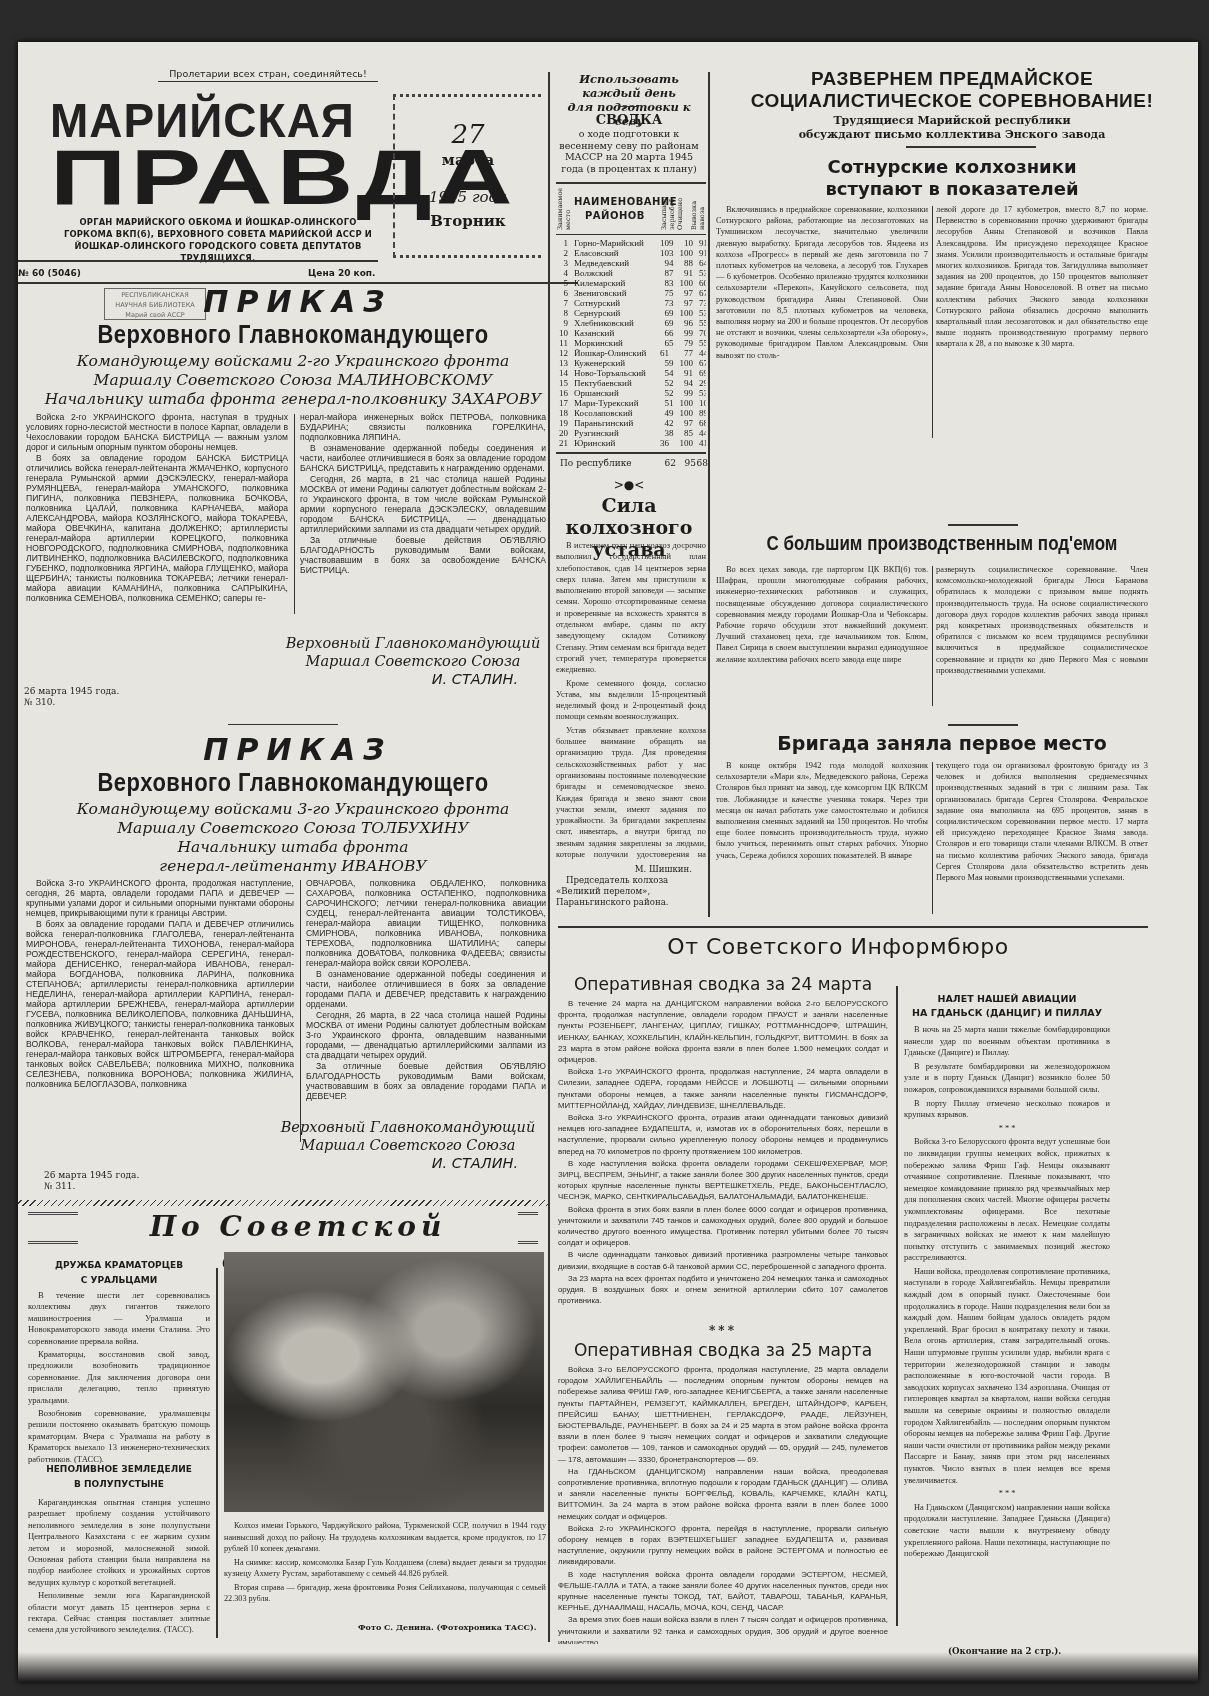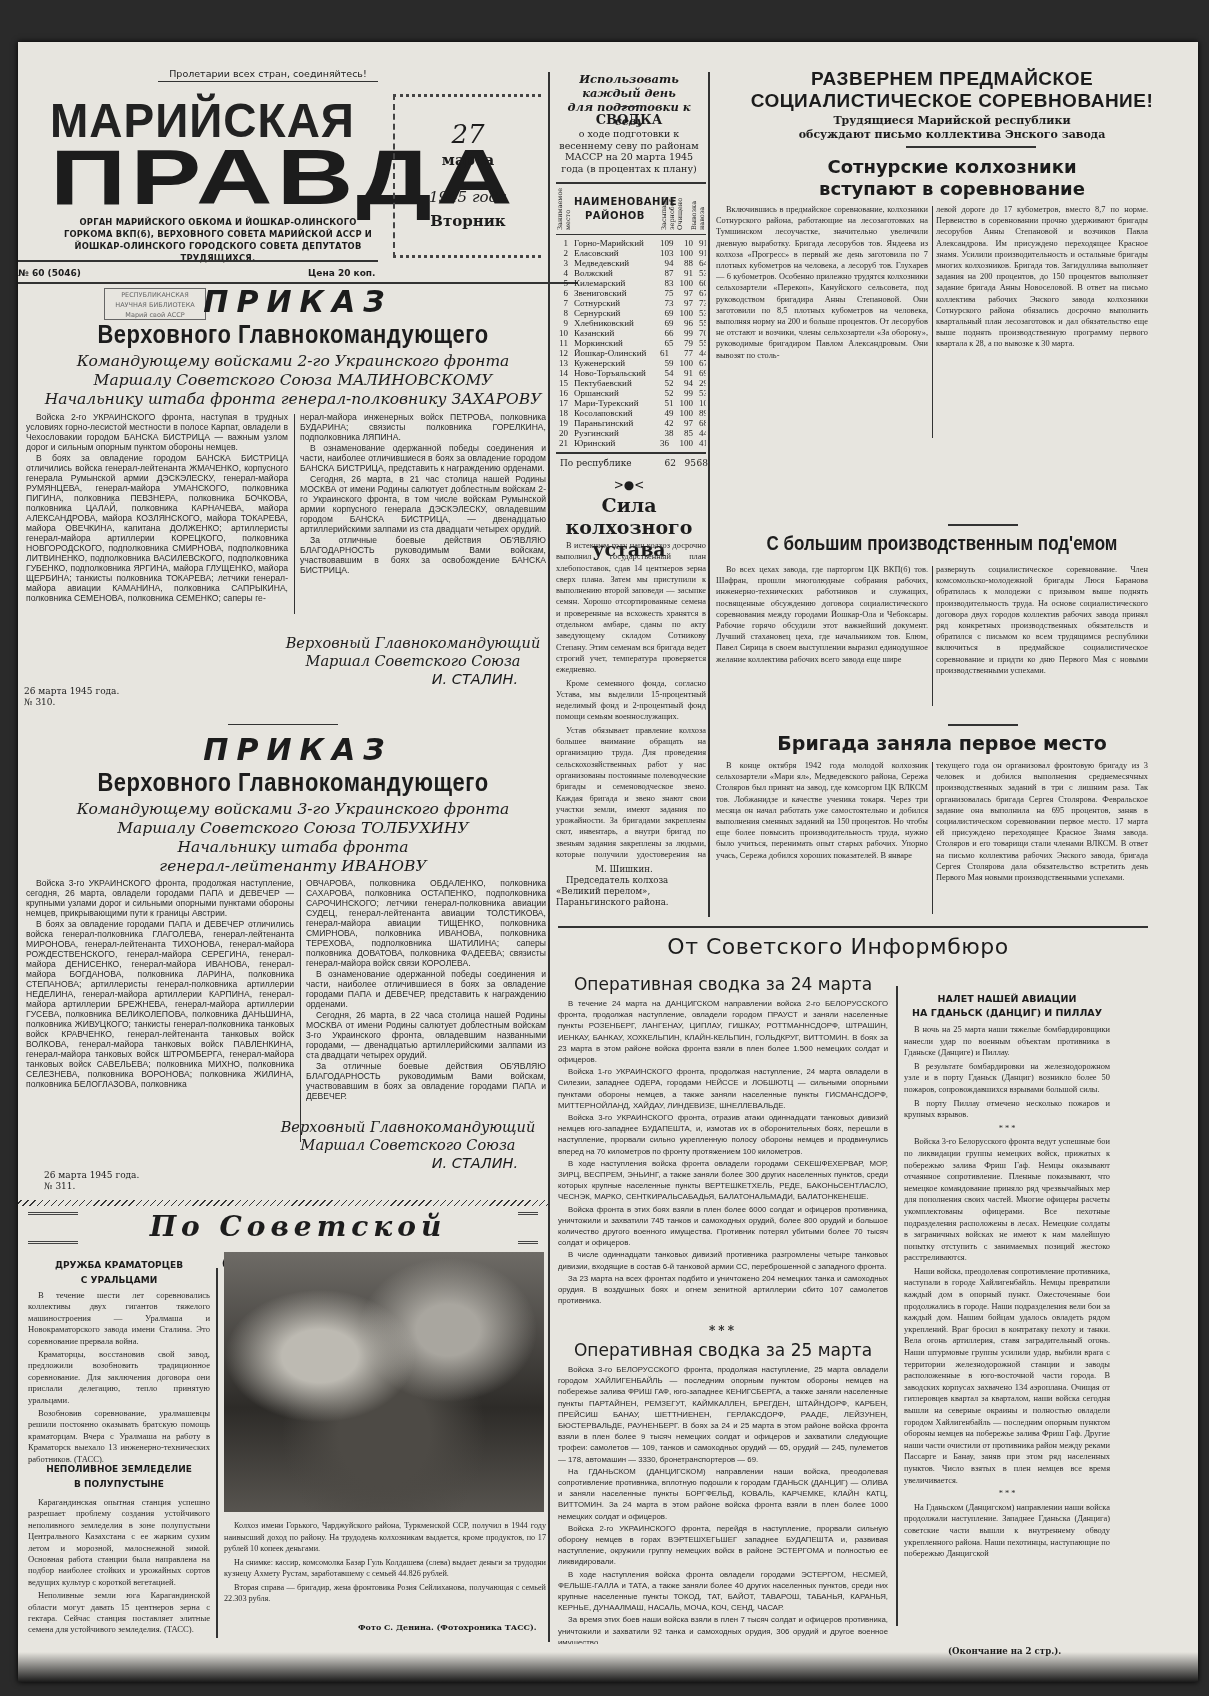--- a/index.html
+++ b/index.html
@@ -336,37 +336,37 @@
     <div>Сила колхозного</div>
     <div>устава</div>
   </div>
   <div class="abs body-text" style="left:538px;top:498px;width:150px;height:320px;overflow:hidden;font-size:8.4px;line-height:11.3px">
     <p>В истекшем году наш колхоз досрочно выполнил государственный план хлебопоставок, сдав 14 центнеров зерна сверх плана. Затем мы приступили к выполнению второй заповеди — засыпке семян. Хорошо отсортированные семена и проверенные на всхожесть хранятся в отдельном амбаре, сданы по акту заведующему складом Сотникову Степану. Этим семенам вся бригада ведет строгий учет, температура проверяется ежедневно.</p>
     <p>Кроме семенного фонда, согласно Устава, мы выделили 15-процентный неделимый фонд и 2-процентный фонд помощи семьям военнослужащих.</p>
     <p>Устав обязывает правление колхоза большее внимание обращать на организацию труда. Для проведения сельскохозяйственных работ у нас организованы постоянные полеводческие бригады и семеноводческое звено. Каждая бригада и звено знают свои участки земли, имеют задания по урожайности. За бригадами закреплены скот, инвентарь, а внутри бригад по звеньям задания закреплены за людьми, которые получили удостоверения на право сева.</p>
 
   </div>
   <div class="abs" style="left:538px;top:822px;width:150px;font-size:8.6px;line-height:11px">
-    <div style="text-align:center;padding-right:14px">М. Шишкин.</div>
+    <div style="text-align:right;padding-right:14px">М. Шишкин.</div>
     <div style="text-indent:10px">Председатель колхоза «Великий перелом», Параньгинского района.</div>
   </div>
 
   <div class="abs center bold cond" style="left:694px;top:26px;width:480px;font-size:19px;line-height:22px;letter-spacing:.5px">
     <div>РАЗВЕРНЕМ ПРЕДМАЙСКОЕ</div>
     <div>СОЦИАЛИСТИЧЕСКОЕ СОРЕВНОВАНИЕ!</div>
   </div>
   <div class="abs center bold" style="left:694px;top:72px;width:480px;font-size:11px;line-height:14px">
     <div>Трудящиеся Марийской республики</div>
     <div>обсуждают письмо коллектива Энского завода</div>
   </div>
   <div class="hrule" style="left:888px;top:104px;width:130px;height:2px"></div>
 
   <div class="abs center bold sans" style="left:694px;top:114px;width:480px;font-size:18px;line-height:22px">
     <div>Сотнурские колхозники</div>
-    <div>вступают в соревнование</div>
+    <div>вступают в показателей</div>
   </div>
   <div class="abs body-text" style="left:698px;top:162px;width:212px;height:236px;overflow:hidden;font-size:8.4px;line-height:11.2px">
     <p>Включившись в предмайское соревнование, колхозники Сотнурского района, работающие на лесозаготовках на Тумшинском лесоучастке, значительно увеличили дневную выработку. Бригада лесорубов тов. Яндеева из колхоза «Прогресс» в первый же день заготовила по 7 плотных кубометров на человека, а лесоруб тов. Глухарев — 6 кубометров. Особенно прилежно трудятся колхозники сельхозартели «Перекоп», Кануйского сельсовета, под руководством бригадира Анны Степановой. Они заготовили по 8,5 плотных кубометров на человека, выполняя норму на 200 и больше процентов. От лесорубов не отстают и возчики, члены сельхозартели «За оборону», руководимые бригадиром Павлом Александровым. Они вывозят по столь-</p>
   </div>
   <div class="vrule" style="left:914px;top:164px;height:232px;width:1px"></div>
   <div class="abs body-text" style="left:918px;top:162px;width:212px;height:236px;overflow:hidden;font-size:8.4px;line-height:11.2px">
     <p style="text-indent:0">левой дороге до 17 кубометров, вместо 8,7 по норме. Первенство в соревновании прочно удерживают бригады лесорубов Анны Степановой и возчиков Павла Александрова. Им присуждено переходящее Красное знамя. Усилили производительность и остальные бригады многих колхозников. Бригада тов. Загидуллина выполняет задания на 200 процентов, до 150 процентов выполняет задание бригада Анны Новоселовой. В ответ на письмо коллектива рабочих Энского завода колхозники Сотнурского района обязались досрочно выполнить квартальный план лесозаготовок и дал обязательство еще выше поднять производственную программу первого квартала к 28, а по вывозке к 30 марта.</p>
   </div>
   <div class="hrule" style="left:930px;top:482px;width:70px;height:2px"></div>
 

